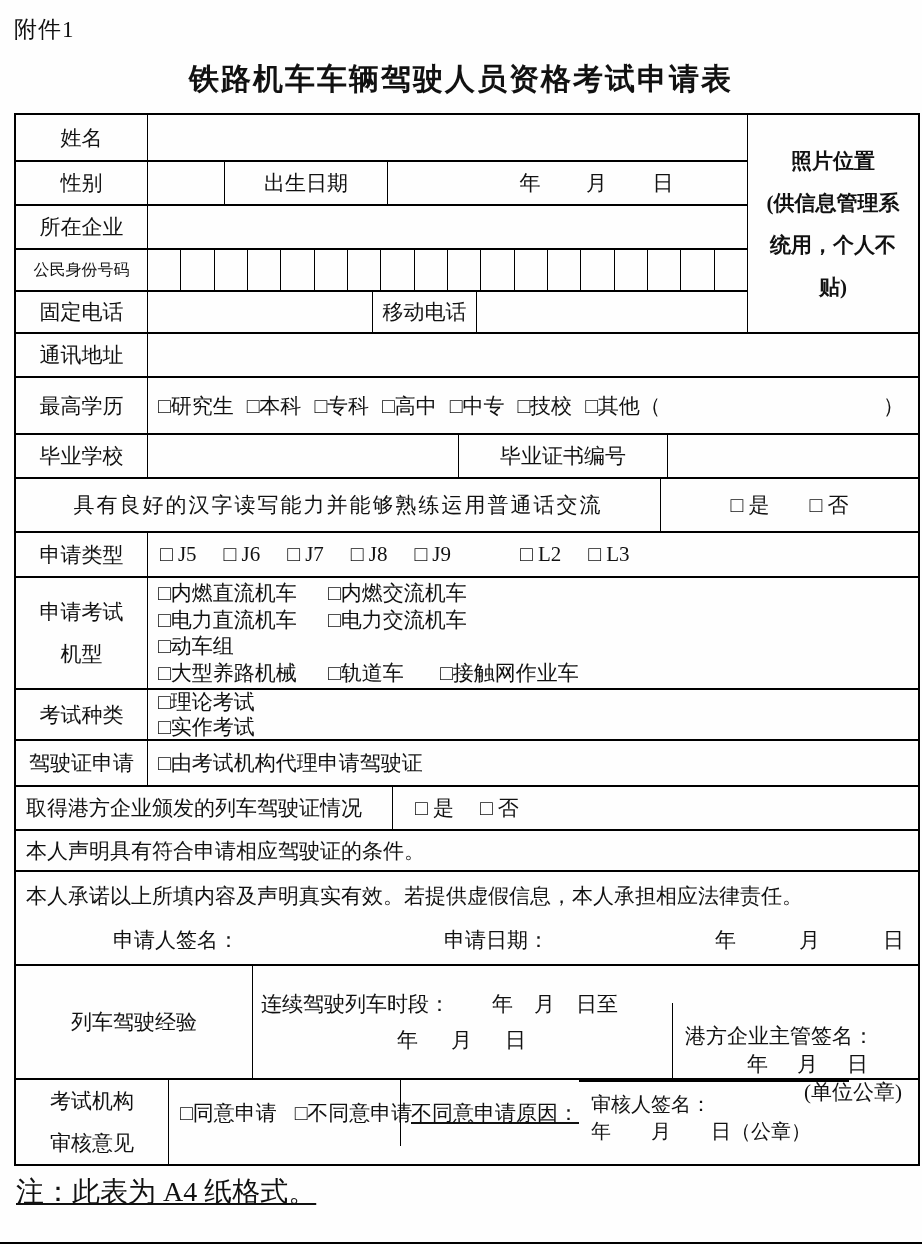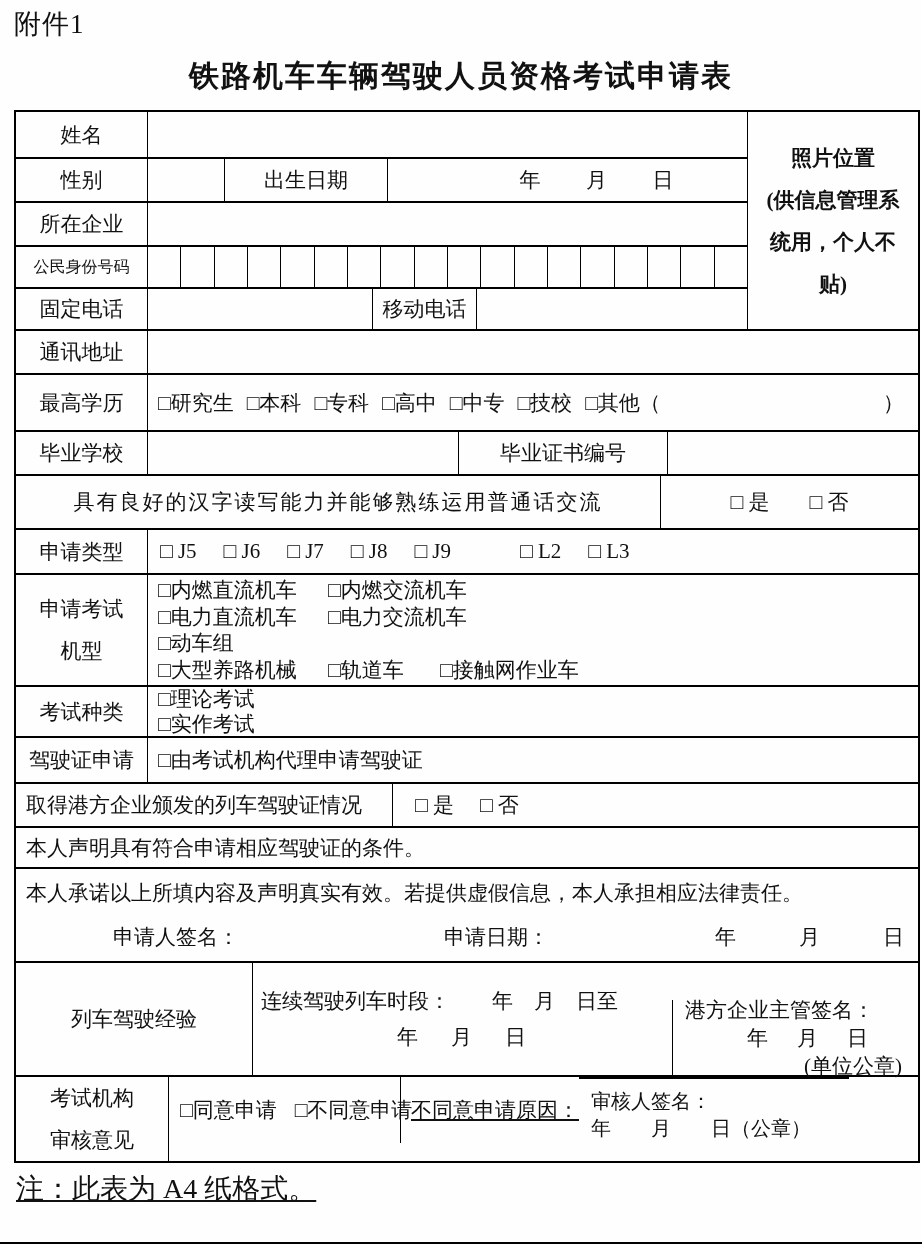--- a/index.html
+++ b/index.html
@@ -1,20 +1,20 @@
 <!DOCTYPE html>
 <html><head>
 <meta charset="utf-8">
 <style>
   html,body{margin:0;padding:0;background:#ffffff;}
   .page{
     position:relative;width:922px;height:1247px;background:#fefefe;overflow:hidden;
     font-family:"Liberation Serif","DejaVu Serif",serif;color:#111;
   }
-  .attachment{font-size:27px;padding:6px 0 0 14px;letter-spacing:1px;}
+  .attachment{font-size:23px;padding:6px 0 0 14px;letter-spacing:1px;margin-top:8px;}
   .title{
     margin:14px 0 13px;text-align:center;font-size:30px;font-weight:bold;letter-spacing:2px;
     font-family:"Liberation Sans","DejaVu Sans",sans-serif;
   }
   .tbl{margin-left:14px;width:906px;border:2.5px solid #000;box-sizing:border-box;}
   .tbl > * + *{border-top:2px solid #000;}
   .top{display:flex;}
   .stack{flex:1;min-width:0;}
   .stack > .r + .r{border-top:2px solid #000;}
   .r{display:flex;}
@@ -56,21 +56,21 @@
   .mw2{display:inline-block;width:112px;}
   .mt2{padding-left:10px;line-height:24.5px;}
   .commit{justify-content:center;gap:16px;}
   .ctext{padding-left:10px;}
   .cline2{display:flex;align-items:baseline;padding:0 10px;}
   .csign{margin-left:87px;}
   .cdate{margin-left:205px;}
   .cunits{margin-left:auto;padding-right:4px;white-space:nowrap;}
   .exp{padding:6px 4px 6px 8px;justify-content:center;gap:8px;}
   .expl2{text-align:center;letter-spacing:6px;}
-  .hkc{padding:19px 12px;justify-content:center;margin-top:37px;}
+  .hkc{padding:19px 12px;justify-content:space-between;margin-top:37px;}
   .hk2{text-align:right;padding-right:34px;letter-spacing:4px;}
   .hk3{text-align:right;padding-right:4px;}
   .rcol{flex:1;display:flex;min-width:0;}
   .rcol > * + *{border-top:2px solid #000;}
   .sub{display:flex;}
   .sub > * + *{border-left:1.5px solid #000;text-decoration:underline;}
   .checks{padding-left:11px;gap:18px;white-space:nowrap;}
   .sub2{box-sizing:border-box;display:flex;flex-direction:column;justify-content:space-between;
         padding:9px 12px 7px;font-size:20px;}
   .sealdate{text-align:right;padding-right:26px;}

